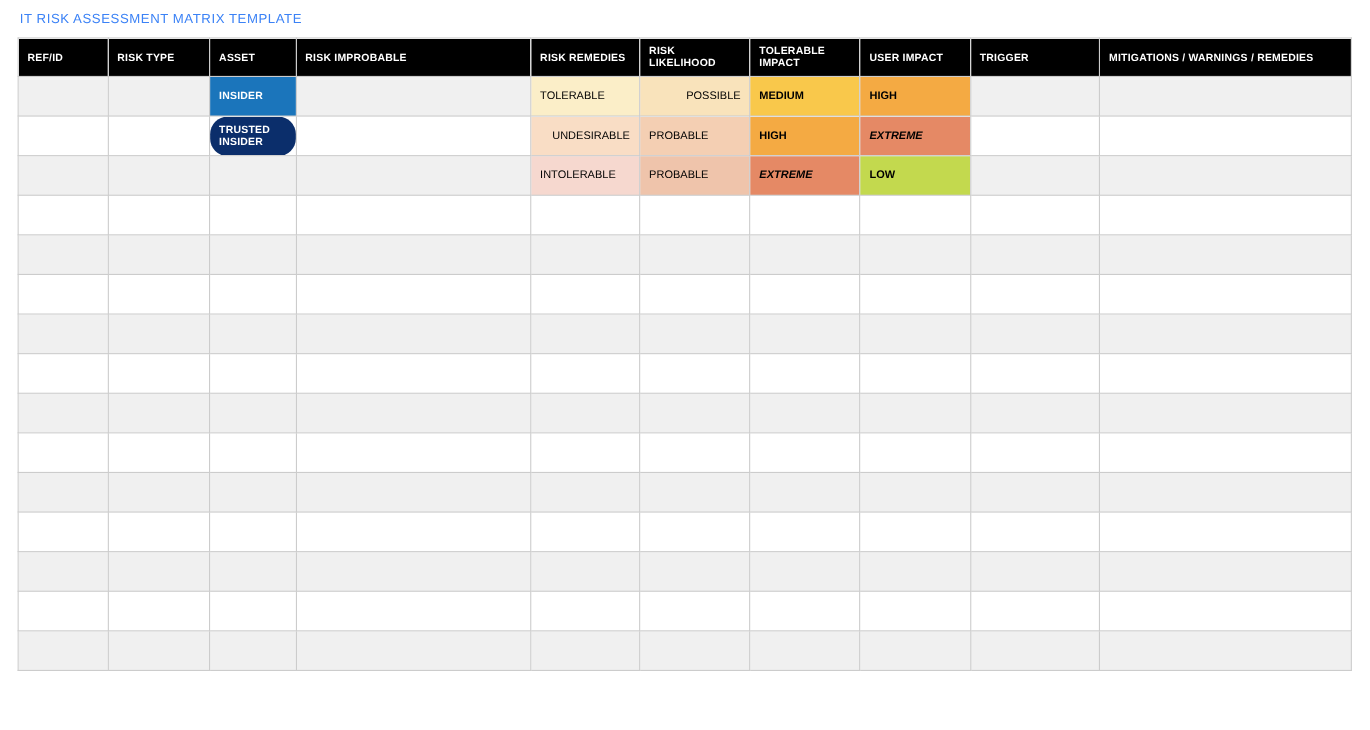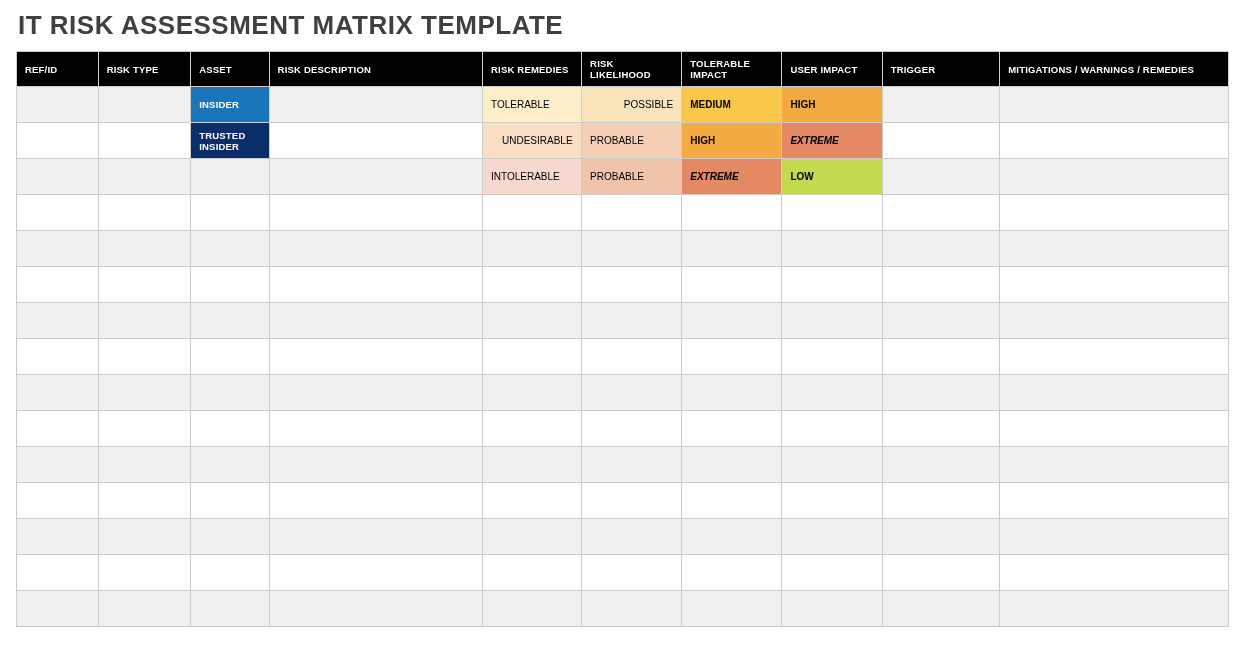--- a/index.html
+++ b/index.html
@@ -4,23 +4,23 @@
 <style>
   * { box-sizing: border-box; }
   body {
     margin: 0;
     padding: 10px 16px;
     font-family: Arial, Helvetica, sans-serif;
     background: #fff;
     width: 1245px;
   }
   .title {
-    font-size: 26px;
-    font-weight: 700;
-    color: #404040;
+    font-size: 12px;
+    font-weight: 400;
+    color: #3b82f6;
     letter-spacing: 0.5px;
     margin: 0 0 10px 2px;
   }
   table {
     border-collapse: collapse;
     width: 1213px;
     table-layout: fixed;
     border: 1px solid #ccc;
   }
   th, td {
@@ -56,21 +56,21 @@
   .asset-badge {
     color: #fff;
     font-weight: 700;
     font-size: 9.5px;
     letter-spacing: 0.2px;
   }
   .bold-val { font-weight: 700; }
   
   .bg-ext     { background: #29abe2 !important; }
   .bg-ins     { background: #1b75bb !important; }
-  .bg-tins    { background: #0b2e6b !important; }
+  .bg-tins    { background: #0b2e6b !important; border-radius: 16px; }
   .bg-accept  { background: #eaf0d0 !important; }
   .bg-toler   { background: #fbeec8 !important; }
   .bg-undes   { background: #f9ddc5 !important; padding-left: 19px; }
   .bg-intol   { background: #f6d8cf !important; }
   .bg-improb  { background: #f7eec7 !important; }
   .bg-poss    { background: #f9e3bb !important; text-align: right; }
   .bg-prob1   { background: #f4cfb3 !important; }
   .bg-prob2   { background: #efc4ab !important; }
   .bg-low     { background: #c3d94e !important; }
   .bg-med     { background: #f9c84b !important; }
@@ -93,21 +93,21 @@
       <col class="col-int">
       <col class="col-user">
     <col class="col-trig">
       <col class="col-mit">
   </colgroup>
   <thead>
     <tr>
       <th>REF/ID</th>
       <th>RISK TYPE</th>
       <th>ASSET</th>
-      <th>RISK DESCRIPTION</th>
+      <th>RISK IMPROBABLE</th>
       <th>RISK REMEDIES</th>
       <th>RISK LIKELIHOOD</th>
       <th>TOLERABLE IMPACT</th>
       <th>USER IMPACT</th>
       <th>TRIGGER</th>
       <th>MITIGATIONS / WARNINGS / REMEDIES</th>
     </tr>
   </thead>
   <tbody id="tbody">
       <tr class="alt">

